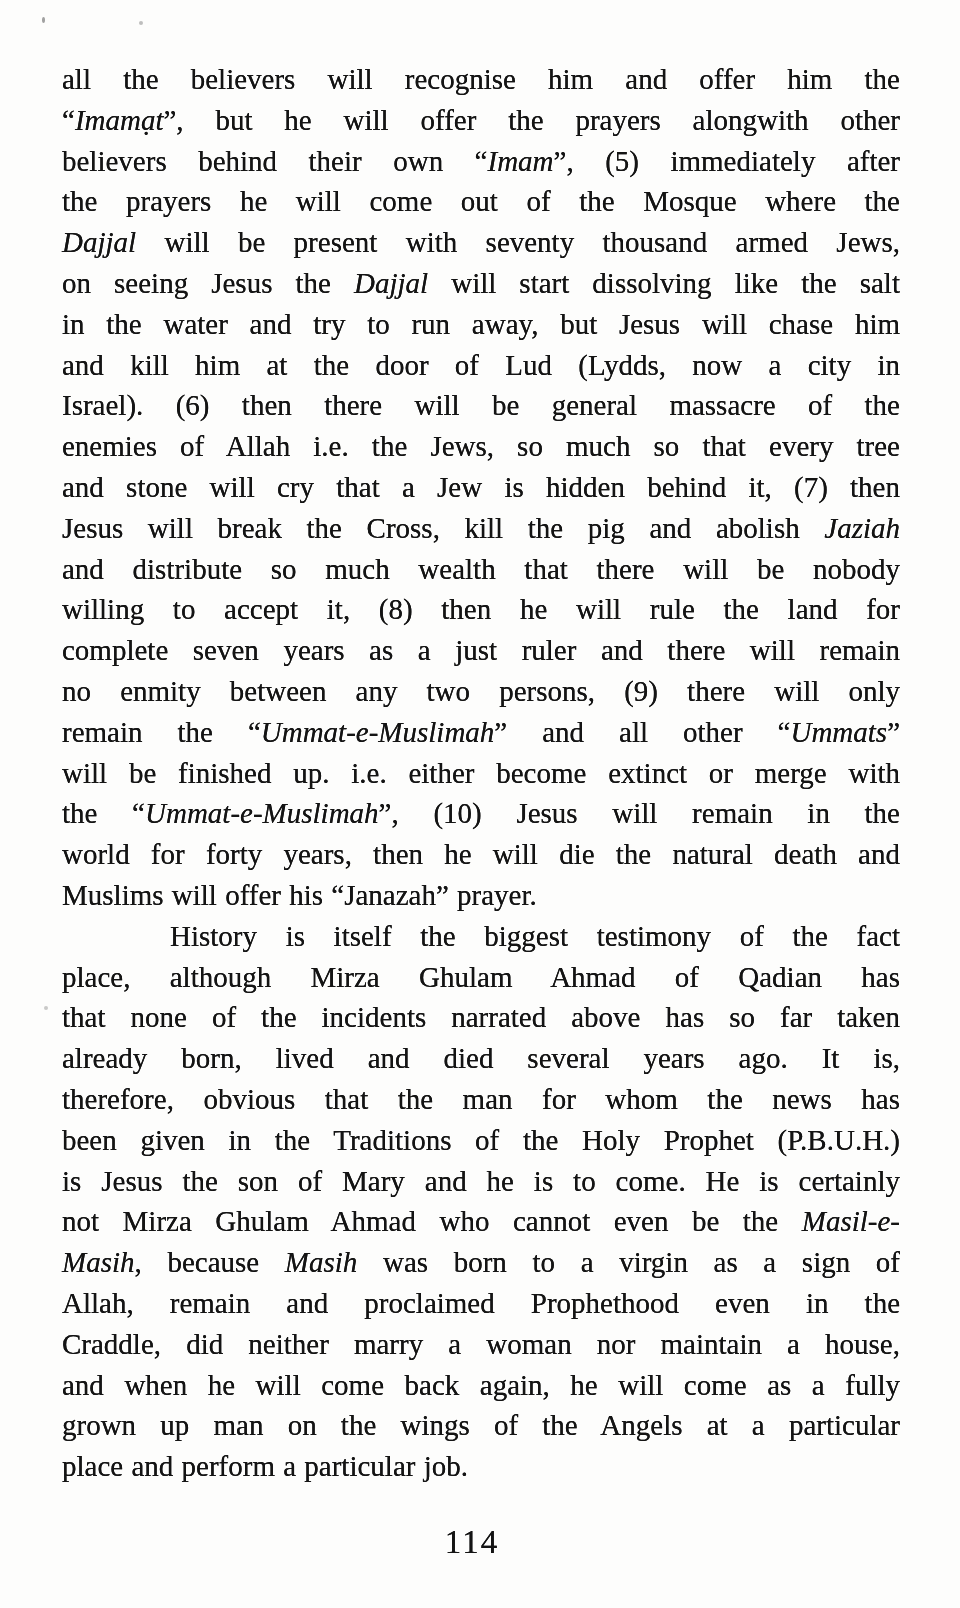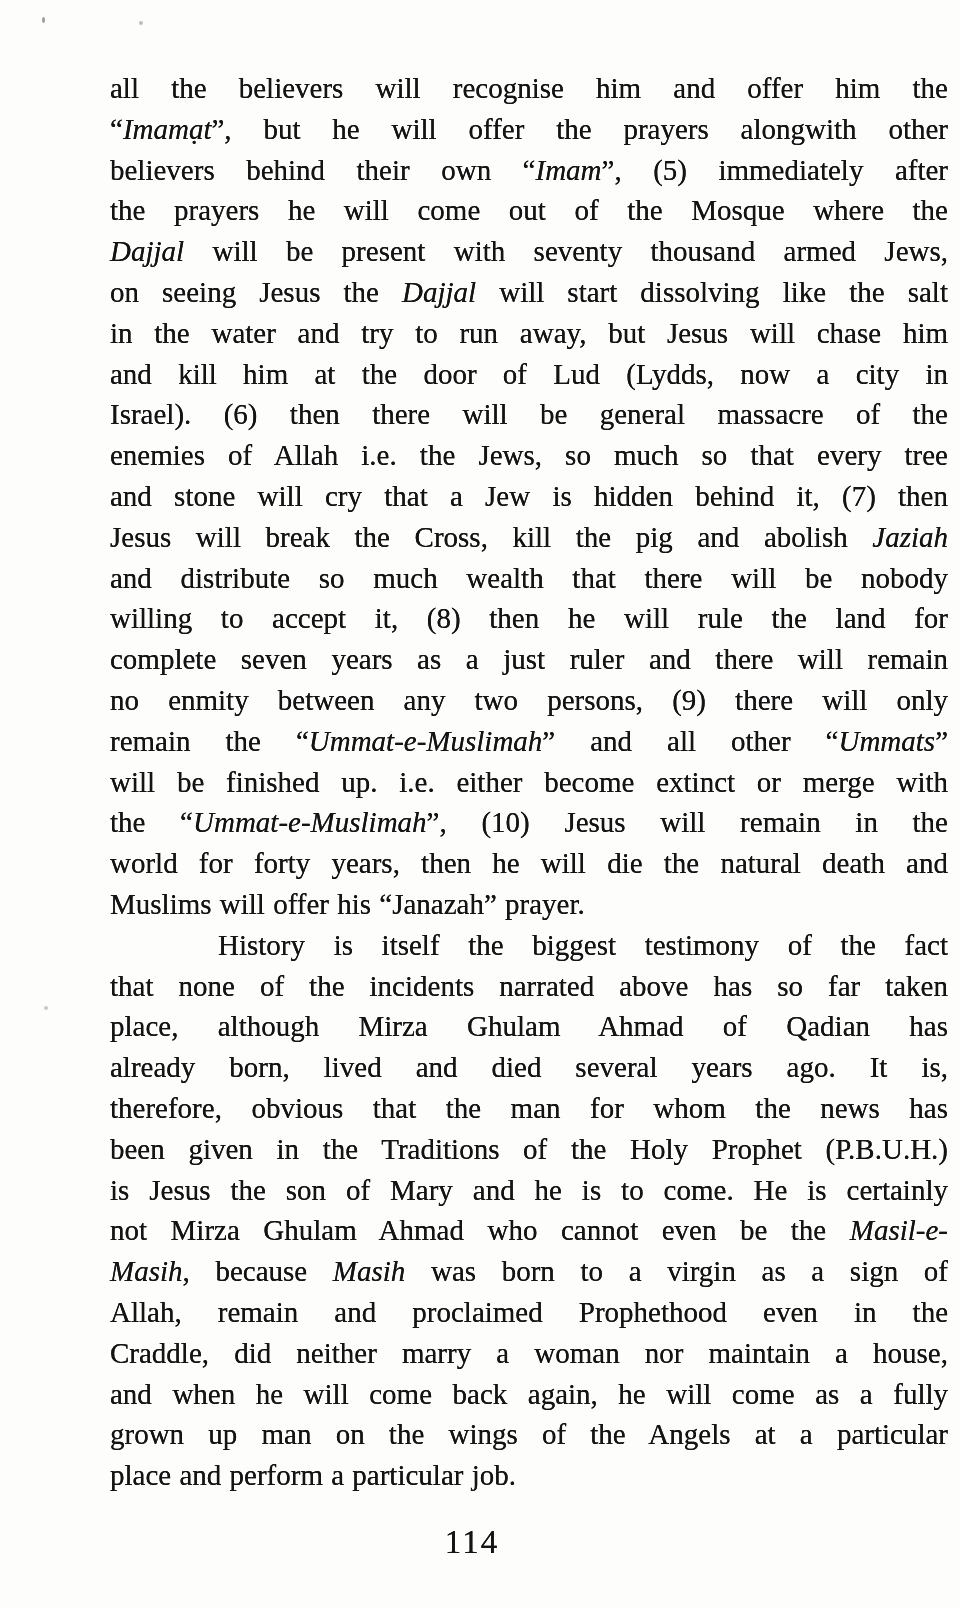--- a/index.html
+++ b/index.html
@@ -12,23 +12,22 @@
     position: relative;
     width: 960px;
     height: 1608px;
     background: #fdfdfc;
     color: #141414;
     overflow: hidden;
   }
   .page-body {
     position: absolute;
     left: 62px;
-    top: 68px;
+    top: 59px;
     width: 838px;
-    margin-left: 48px;
   }
   .para { width: 100%; }
   .line {
     font-size: 29px;
     line-height: 40.8px;
     text-align: justify;
     text-align-last: justify;
     word-spacing: 1px;
     text-shadow: 0 0 0.6px currentColor;
     white-space: normal;
@@ -87,22 +86,22 @@
         <div class="line"><span class="seg">complete seven years as a just ruler and there will remain</span></div>
         <div class="line"><span class="seg">no enmity between any two persons, (9) there will only</span></div>
         <div class="line"><span class="seg">remain the “</span><span class="seg it">Ummat-e-Muslimah</span><span class="seg">” and all other “</span><span class="seg it">Ummats</span><span class="seg">”</span></div>
         <div class="line"><span class="seg">will be finished up. i.e. either become extinct or merge with</span></div>
         <div class="line"><span class="seg">the “</span><span class="seg it">Ummat-e-Muslimah</span><span class="seg">”, (10) Jesus will remain in the</span></div>
         <div class="line"><span class="seg">world for forty years, then he will die the natural death and</span></div>
         <div class="line last"><span class="seg">Muslims will offer his “Janazah” prayer.</span></div>
       </div>
       <div class="para">
         <div class="line indent"><span class="seg">History is itself the biggest testimony of the fact</span></div>
+        <div class="line"><span class="seg">place, although Mirza Ghulam Ahmad of Qadian has</span></div>
         <div class="line"><span class="seg">that none of the incidents narrated above has so far taken</span></div>
-        <div class="line"><span class="seg">place, although Mirza Ghulam Ahmad of Qadian has</span></div>
         <div class="line"><span class="seg">already born, lived and died several years ago. It is,</span></div>
         <div class="line"><span class="seg">therefore, obvious that the man for whom the news has</span></div>
         <div class="line"><span class="seg">been given in the Traditions of the Holy Prophet (P.B.U.H.)</span></div>
         <div class="line"><span class="seg">is Jesus the son of Mary and he is to come. He is certainly</span></div>
         <div class="line"><span class="seg">not Mirza Ghulam Ahmad who cannot even be the </span><span class="seg it">Masil-e-</span></div>
         <div class="line"><span class="seg it">Masih</span><span class="seg">, because </span><span class="seg it">Masih</span><span class="seg"> was born to a virgin as a sign of</span></div>
         <div class="line"><span class="seg">Allah, remain and proclaimed Prophethood even in the</span></div>
         <div class="line"><span class="seg">Craddle, did neither marry a woman nor maintain a house,</span></div>
         <div class="line"><span class="seg">and when he will come back again, he will come as a fully</span></div>
         <div class="line"><span class="seg">grown up man on the wings of the Angels at a particular</span></div>

